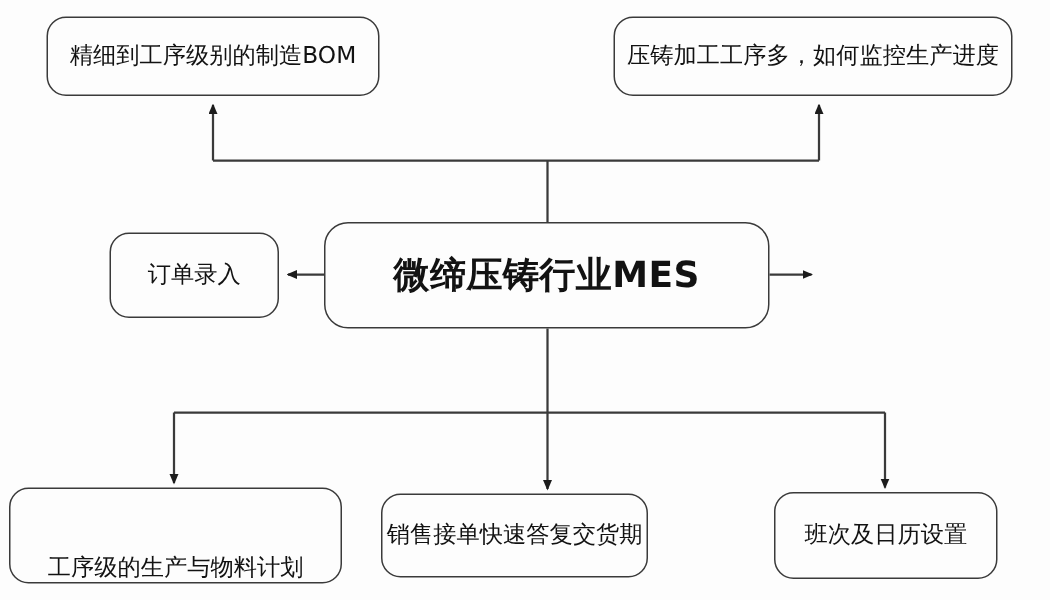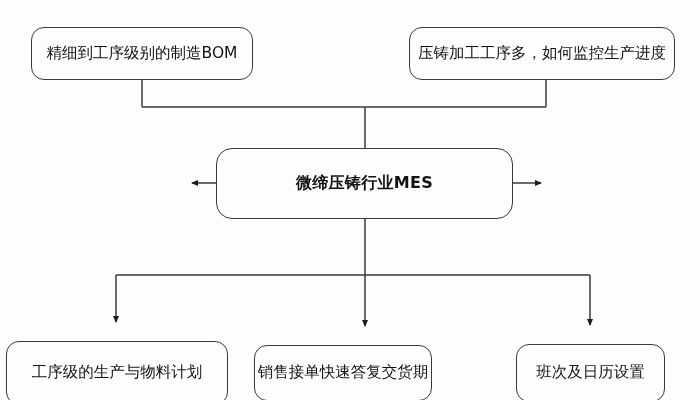--- a/index.html
+++ b/index.html
@@ -40,36 +40,35 @@
     line-height: 1.15;
     z-index: 2;
   }
   .node-label {
     display: block;
     padding: 0 6px;
     white-space: nowrap;
   }
   .node.topic {
     font-size: 15.5px;
-    margin-top: 16px;
   }
   .node.center {
     font-weight: bold;
-    font-size: 16px;
+    font-size: 24px;
     border-width: 1.6px;
     border-radius: 16px;
     letter-spacing: 0.3px;
   }
   
   #node-bom        { left: 31px;  top: 11px;  width: 222px; height: 53px; }
   #node-progress   { left: 409px; top: 11px;  width: 266px; height: 53px; }
   #node-order      { left: 73px;  top: 155px; width: 113px; height: 57px; }
   #node-center     { left: 216px; top: 148px; width: 297px; height: 71px; }
   #node-urgent     { left: 547px; top: 155px; width: 147px; height: 57px; }
-  #node-plan       { left: 6px;   top: 325px; width: 222px; height: 64px; }
+  #node-plan       { left: 6px;   top: 325px; width: 222px; height: 64px; align-items: flex-end; }
   #node-sales      { left: 254px; top: 329px; width: 178px; height: 56px; }
   #node-shift      { left: 516px; top: 328px; width: 149px; height: 58px; }
 </style>
 </head>
 <body>
 
 <div id="diagram">
 
   <svg id="edges" viewBox="0 0 700 400" width="700" height="400" xmlns="http://www.w3.org/2000/svg">
     <defs>
@@ -104,20 +103,23 @@
   </svg>
 
   <div class="node topic" id="node-bom">
     <span class="node-label">精细到工序级别的制造BOM</span>
   </div>
 
   <div class="node topic" id="node-progress">
     <span class="node-label">压铸加工工序多，如何监控生产进度</span>
   </div>
 
+  <div class="node topic" id="node-order">
+    <span class="node-label">订单录入</span>
+  </div>
 
   <div class="node center" id="node-center">
     <span class="node-label">微缔压铸行业MES</span>
   </div>
 
 
   <div class="node topic" id="node-plan">
     <span class="node-label">工序级的生产与物料计划</span>
   </div>
 

